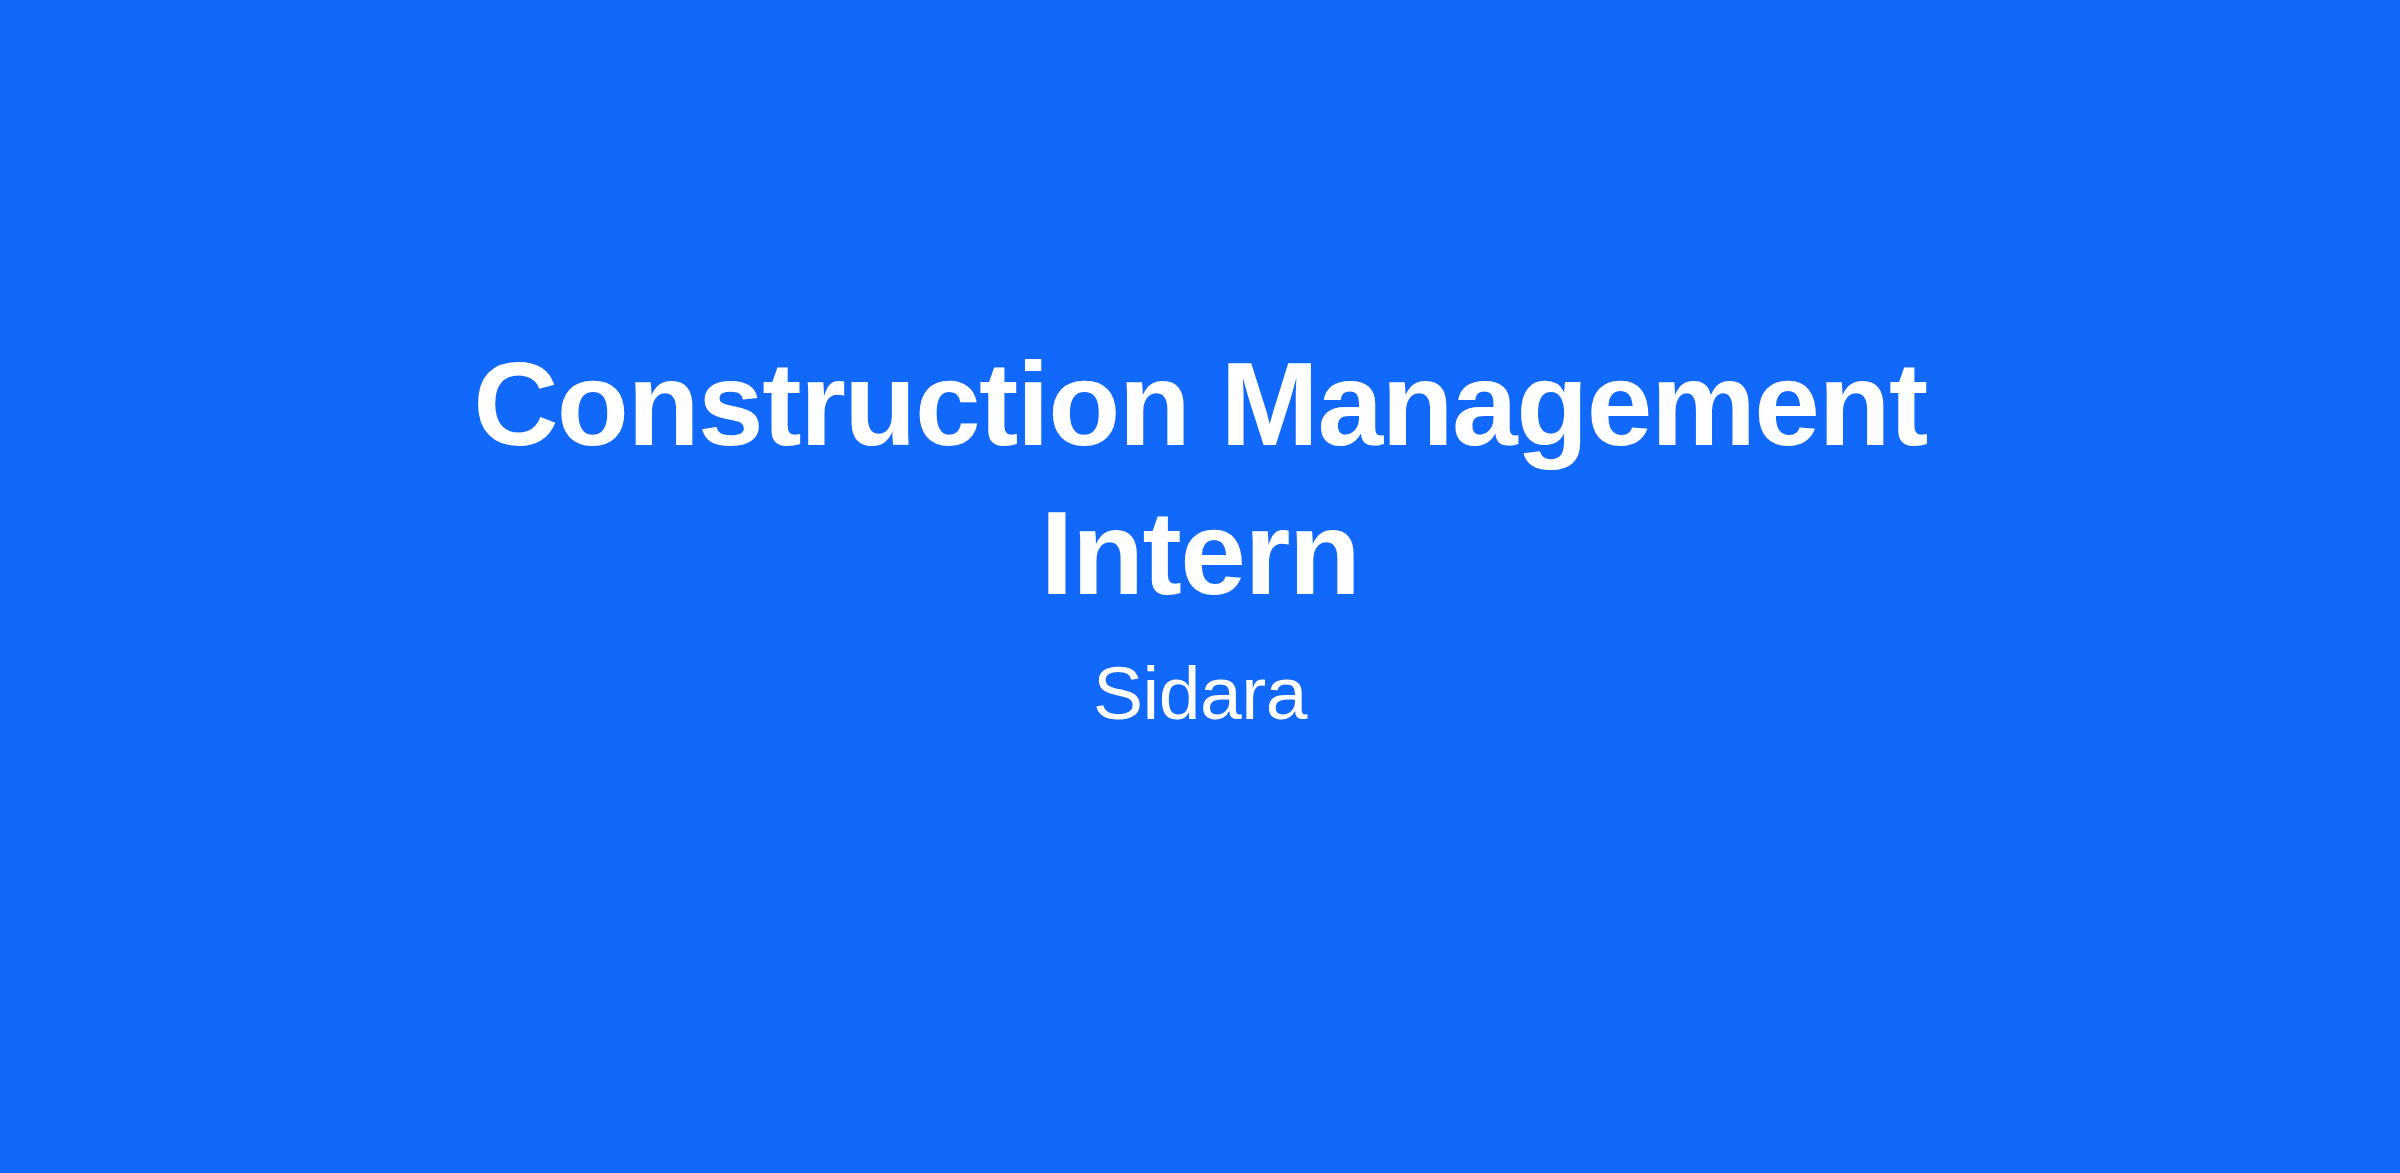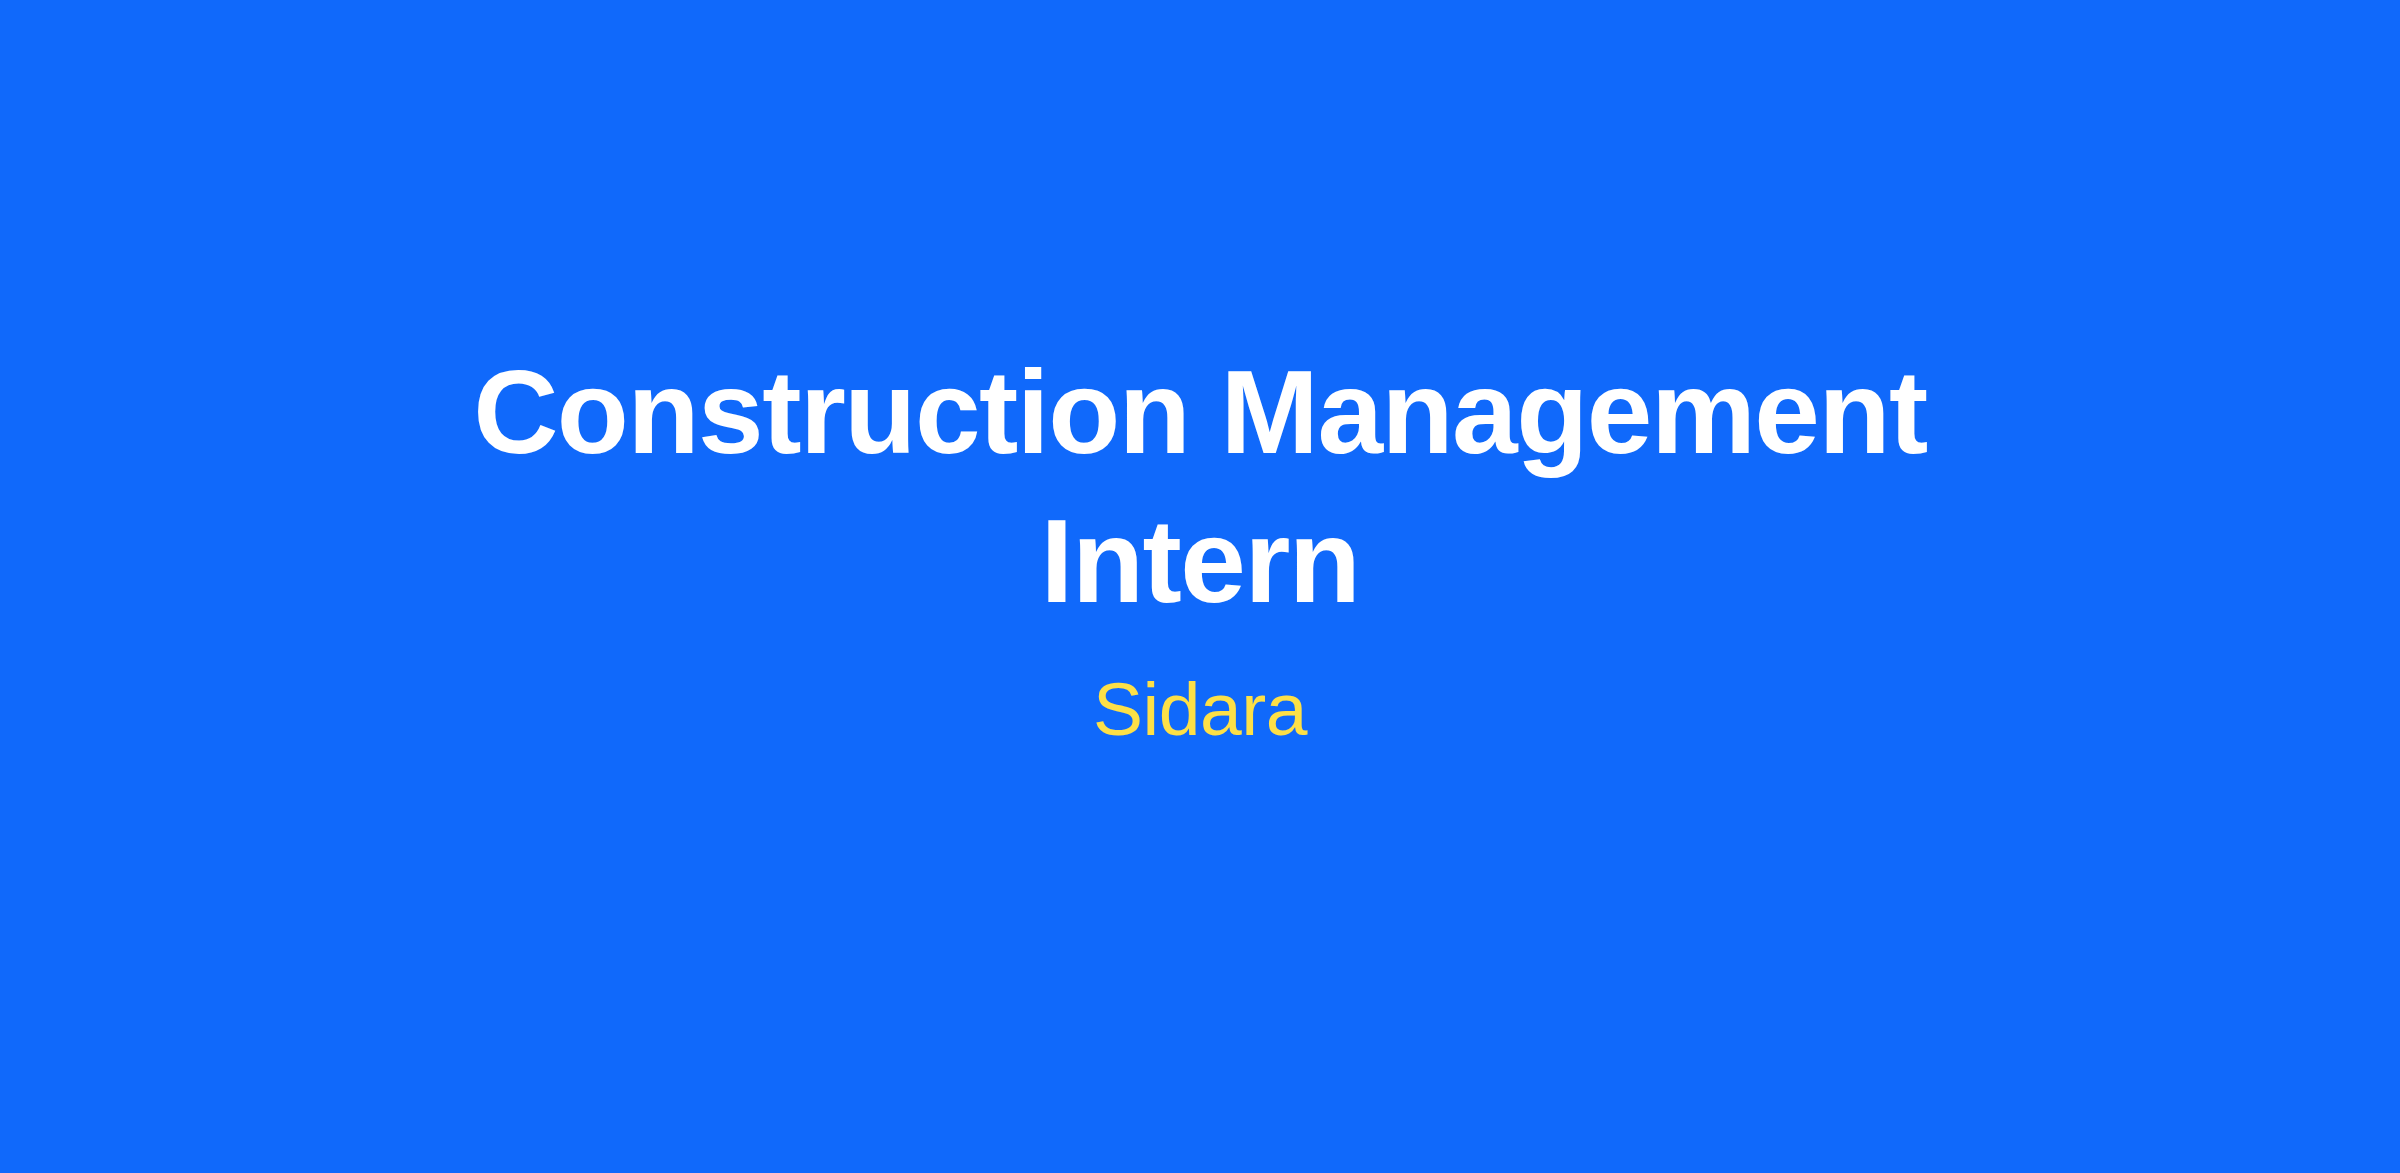--- a/index.html
+++ b/index.html
@@ -37,33 +37,33 @@
     text-align: center;
   }
 
   .job-title {
     font-family: "Liberation Sans", sans-serif;
     font-size: 118px;
     font-weight: 700;
     line-height: 1.26;
     letter-spacing: -1.5px;
     color: #ffffff;
-    margin: 8px;
+    margin: 0;
     padding: 0;
     text-align: center;
     width: 100%;
   }
 
   .job-company {
     font-family: "Liberation Sans", sans-serif;
     font-size: 75px;
     font-weight: 400;
     line-height: 1.3;
     letter-spacing: -0.5px;
-    color: #fde047;
+    color: #ffffff;
     margin: 18px 0 0 0;
     padding: 0;
     width: 100%;
   }
 </style>
 </head>
 <body>
 
 <div class="job-hero">
   <div class="hero-inner">

